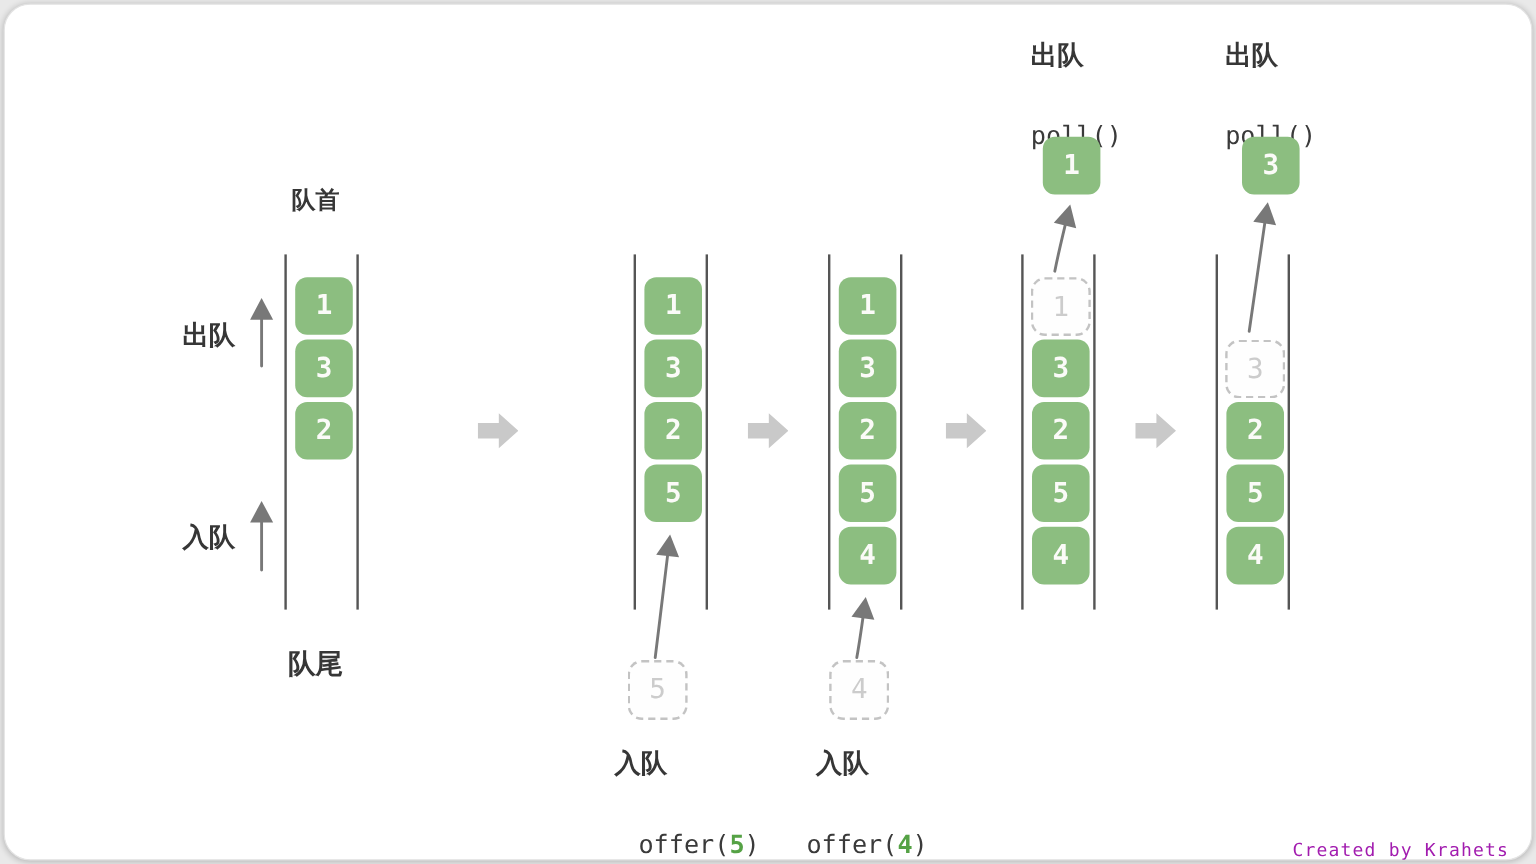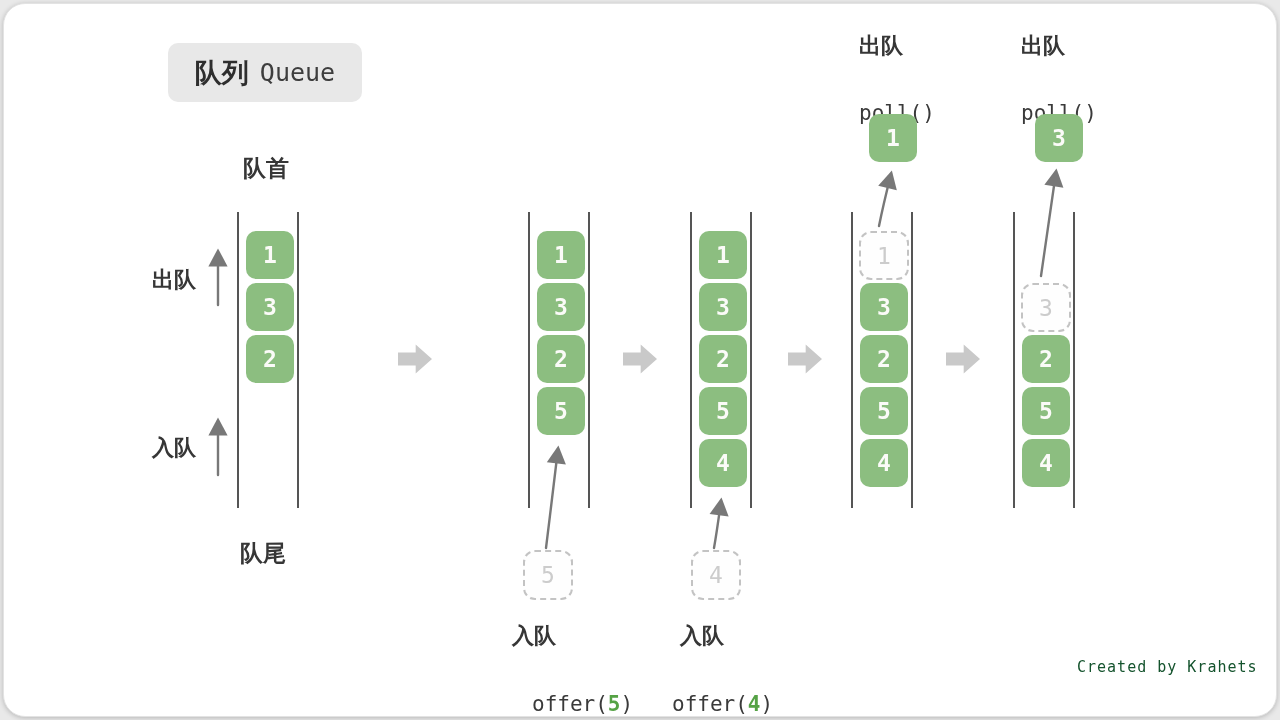--- a/index.html
+++ b/index.html
@@ -39,22 +39,22 @@
                 font-size: 23px; font-family: "DejaVu Sans Mono", monospace;
                 display: flex; align-items: center; justify-content: center; }
 
   .barrow { position: absolute; width: 34px; height: 34px; background: #c9c9c9; top: 342px;
             clip-path: polygon(0 31%, 52% 31%, 52% 7%, 100% 50%, 52% 93%, 52% 69%, 0 69%); }
 
   .op-code { position: absolute; font-family: "DejaVu Sans Mono", monospace; font-size: 21px;
              color: #3a3a3a; white-space: nowrap; margin-top: 36px; }
   .code-arg { color: #55a245; font-weight: bold; }
 
-  .watermark { position: absolute; left: 1077px; top: 658px; font-family: "DejaVu Sans Mono", monospace;
-               font-size: 15px; color: #14532d; letter-spacing: 1px; }
+  .watermark { position: absolute; left: 1077px; top: 699px; font-family: "DejaVu Sans Mono", monospace;
+               font-size: 15px; color: #a21caf; letter-spacing: 1px; }
 </style>
 </head>
 <body>
 
 <div class="canvas">
   <div class="card"></div>
 
   <svg class="overlay" width="1280" height="720" viewBox="0 0 1280 720">
     <defs>
       <marker id="ah" markerWidth="9" markerHeight="9" refX="6.5" refY="4.5" orient="auto">
@@ -66,26 +66,22 @@
       <path d="M218 475 L218 421" marker-end="url(#ah)"></path>
       <path d="M546 548 C550 515 554 484 558 449" marker-end="url(#ah)"></path>
       <path d="M714 548 C717 531 719 516 721 501" marker-end="url(#ah)"></path>
       <path d="M879 226 C883 206 887 190 891 174" marker-end="url(#ah)"></path>
       <path d="M1041 276 C1046 240 1051 206 1056 172" marker-end="url(#ah)"></path>
     </g>
   </svg>
 
   <div class="layer">
 
-    <div class="title-box">
-      <span class="title-zh">队列</span>
-      <span class="title-en">Queue</span>
-    </div>
 
-    <div class="zh-label" style="left:243px; top:153px; font-size:23px;">队首</div>
+    <div class="zh-label" style="left:243px; top:153px; font-size:20px;">队首</div>
     <div class="zh-label" style="left:240px; top:538px; font-size:23px;font-family:Liberation Serif, serif;">队尾</div>
     <div class="zh-label" style="left:152px; top:265px;">出队</div>
     <div class="zh-label" style="left:152px; top:433px;">入队</div>
 
     <div class="queue" style="left:237px;">
       <div class="cell" style="top:19px;">1</div>
       <div class="cell" style="top:71px;">3</div>
       <div class="cell" style="top:123px;">2</div>
     </div>
 

